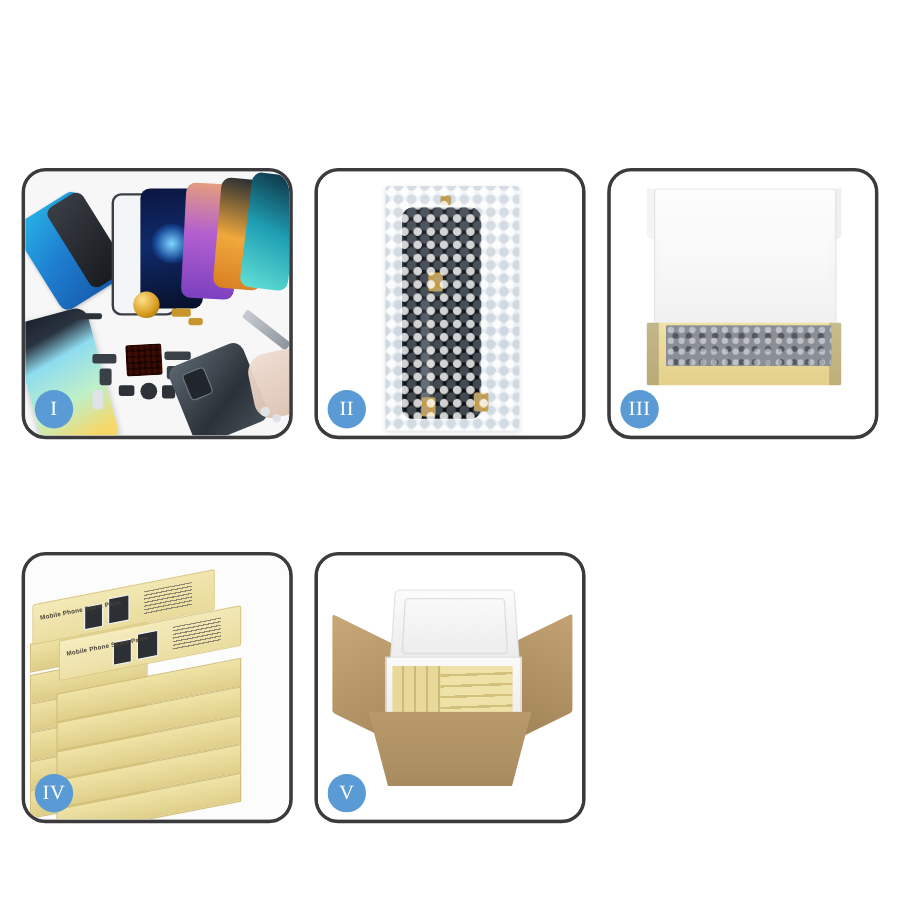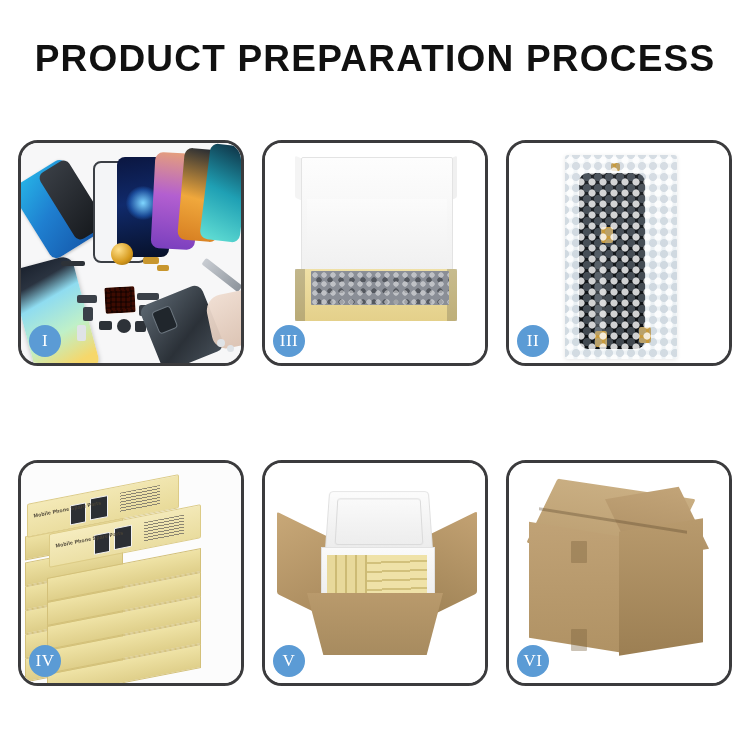--- a/index.html
+++ b/index.html
@@ -341,21 +341,20 @@
     position:absolute;width:16px;height:22px;
     background:rgba(120,96,60,.38);border-radius:1px;
   }
 </style>
 </head>
 <body>
 
 <div class="page">
 
   <div class="header">
-    <div class="title">PRODUCT PREPARATION PROCESS</div>
   </div>
 
   <div class="grid">
 
     <div class="panel">
       <div class="photo p1">
         <div class="ph s1"></div>
         <div class="ph s1b"></div>
         <div class="ph s2"></div>
         <div class="ph s3">
@@ -384,48 +383,48 @@
           </div>
         <div class="tweezer"></div>
         <div class="hand"></div>
         <div class="bit w" style="left:196px;top:196px;width:8px;height:8px;border-radius:50%;"></div>
         <div class="bit w" style="left:206px;top:202px;width:7px;height:7px;border-radius:50%;"></div>
       </div>
       <div class="badge">I</div>
     </div>
 
     <div class="panel">
-      <div class="photo p3">
-        <div class="lidflapL"></div>
-        <div class="lidflapR"></div>
-        <div class="lid"></div>
-        <div class="foam"></div>
-        <div class="boxbaseY"></div>
-        <div class="greyfill"></div>
-      </div>
-      <div class="badge">III</div>
-    </div>
-
-    <div class="panel">
       <div class="photo p2">
         <div class="bubblebag">
           <div class="lcd"></div>
           <div class="flex"></div>
           <div class="connector" style="left:36px;top:72px;"></div>
           <div class="connector" style="left:30px;top:176px;"></div>
           <div class="connector" style="left:74px;top:172px;"></div>
           <div class="connector" style="left:46px;top:8px;width:9px;height:8px;"></div>
           <div class="bubbles"></div>
           <div class="bubbles2"></div>
         </div>
       </div>
       <div class="badge">II</div>
     </div>
 
     <div class="panel">
+      <div class="photo p3">
+        <div class="lidflapL"></div>
+        <div class="lidflapR"></div>
+        <div class="lid"></div>
+        <div class="foam"></div>
+        <div class="boxbaseY"></div>
+        <div class="greyfill"></div>
+      </div>
+      <div class="badge">III</div>
+    </div>
+
+    <div class="panel">
       <div class="photo p4">
         <div class="slabL" style="top:186px;"></div>
         <div class="slabL" style="top:162px;"></div>
         <div class="slabL" style="top:138px;"></div>
         <div class="slabL" style="top:114px;"></div>
         <div class="slabL" style="top:90px;"></div>
         <div class="slabL" style="top:64px;"></div>
 
         <div class="slabR" style="top:196px;"></div>
         <div class="slabR" style="top:172px;"></div>
@@ -458,27 +457,15 @@
             <i></i>
           </div>
         <div class="foamBox"></div>
         <div class="ybars"></div>
         <div class="ybars2"></div>
         <div class="cartonFront"></div>
       </div>
       <div class="badge">V</div>
     </div>
 
-    <div class="panel">
-      <div class="photo p6">
-        <div class="cTop"></div>
-        <div class="cTopR"></div>
-        <div class="cLeft"></div>
-        <div class="cRight"></div>
-        <div class="seam" style="left:30px;top:56px;width:148px;height:3px;transform:skewY(9deg);"></div>
-        <div class="tape" style="left:62px;top:78px;"></div>
-        <div class="tape" style="left:62px;top:166px;"></div>
-      </div>
-      <div class="badge">VI</div>
-    </div>
 
   </div>
 </div>
 
 </body></html>

